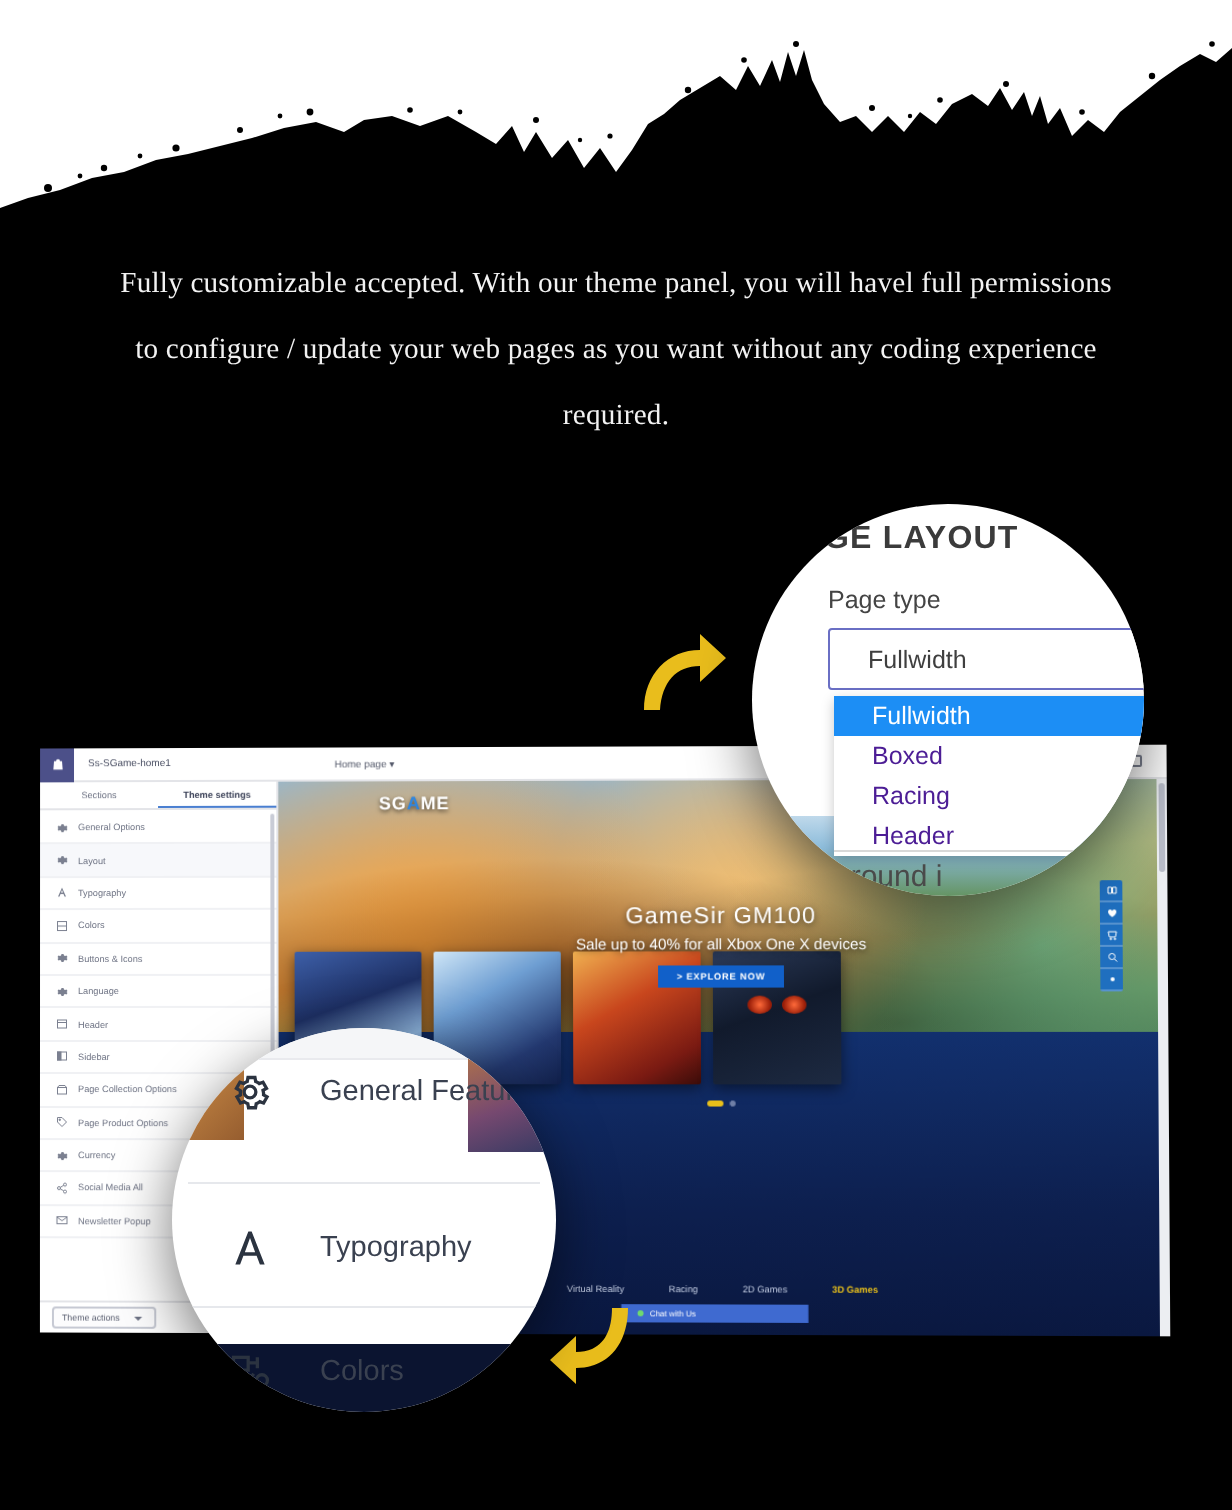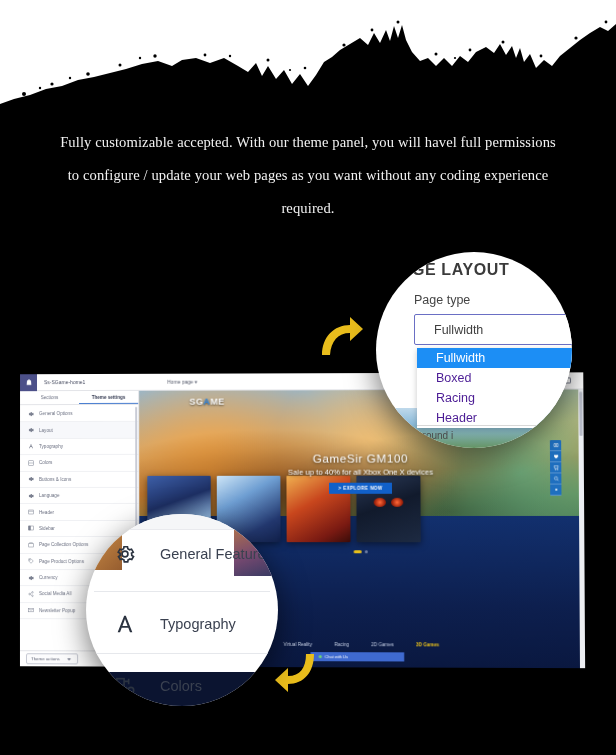--- a/index.html
+++ b/index.html
@@ -427,21 +427,21 @@
     display: flex; align-items: center;
     padding-left: 19px;
     font-size: 12.5px;
     color: #4c1d95;
     white-space: nowrap;
   }
   .dd-opt.hl { background: #1c8ef5; color: #ffffff; }
   .dd-tail {
     position: absolute;
     left: 41px; top: 178px;
-    font-size: 10px;
+    font-size: 15px;
     color: #4a4a4a;
     white-space: nowrap;
   }
   .dd-divider {
     position: absolute;
     left: 41px; top: 173px;
     width: 150px; height: 1px;
     background: #d8d8d8;
   }
   .mag-bg-strip {
@@ -811,21 +811,21 @@
   </div>
 </div>
 
 <div class="mag mag-menu">
   <div class="mm-inner">
     <div class="mm-topslice"></div>
     <div class="mm-artleft"></div>
     <div class="mm-artright"></div>
     <div class="mm-botdark"></div>
 
-    <div class="mm-row" style="top:12px;">
+    <div class="mm-row" style="top:4px;">
       <span class="mm-ic">
         <svg viewBox="0 0 24 24" fill="none" stroke="currentColor" stroke-width="1.8">
           <circle cx="12" cy="12" r="3.2"></circle>
           <path d="M19.4 13.6l1.9 1.1-1.9 3.3-2.1-.7a7.6 7.6 0 01-1.9 1.1l-.4 2.2h-3.8l-.4-2.2a7.6 7.6 0 01-1.9-1.1l-2.1.7-1.9-3.3 1.9-1.1a7.7 7.7 0 010-2.2L4.6 10l1.9-3.3 2.1.7a7.6 7.6 0 011.9-1.1l.4-2.2h3.8l.4 2.2a7.6 7.6 0 011.9 1.1l2.1-.7L21 10l-1.9 1.1a7.7 7.7 0 01.3 2.5z"></path>
         </svg>
       </span>
       <span class="mm-tx">General Featured</span>
     </div>
     <div class="mm-line" style="top:77px;"></div>
 

